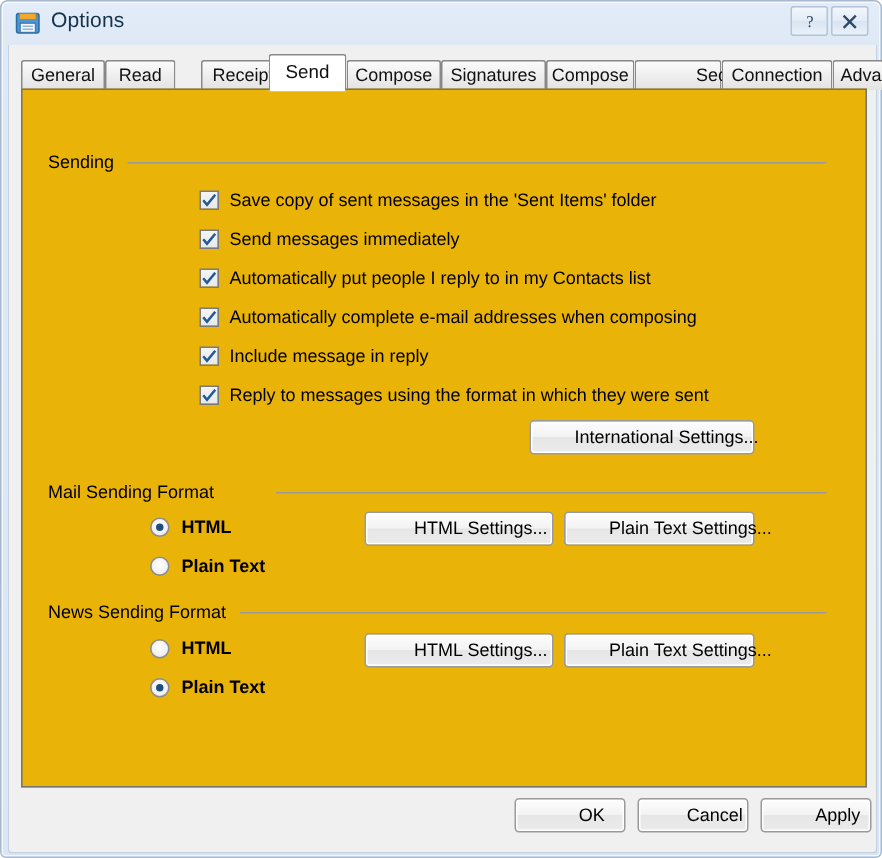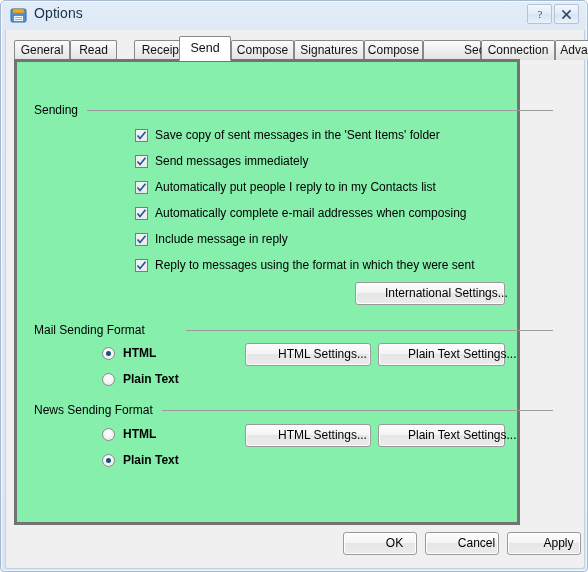--- a/index.html
+++ b/index.html
@@ -110,25 +110,25 @@
     border-bottom: 1px solid #ffffff;
     z-index: 5;
     font-size: 12.5px;
   }
 
   
   #tabpage {
     position: absolute;
     left: 8px;
     top: 29px;
-    width: 506px;
+    width: 564px;
     height: 466px;
     box-sizing: border-box;
-    background: #86efac;
-    border: 3px solid #737373;
+    background: #eab308;
+    border: 1px solid #737373;
   }
 
   
   .group-head {
     position: absolute;
     left: 17px;
     height: 14px;
     width: 519px;
     display: flex;
     align-items: center;

